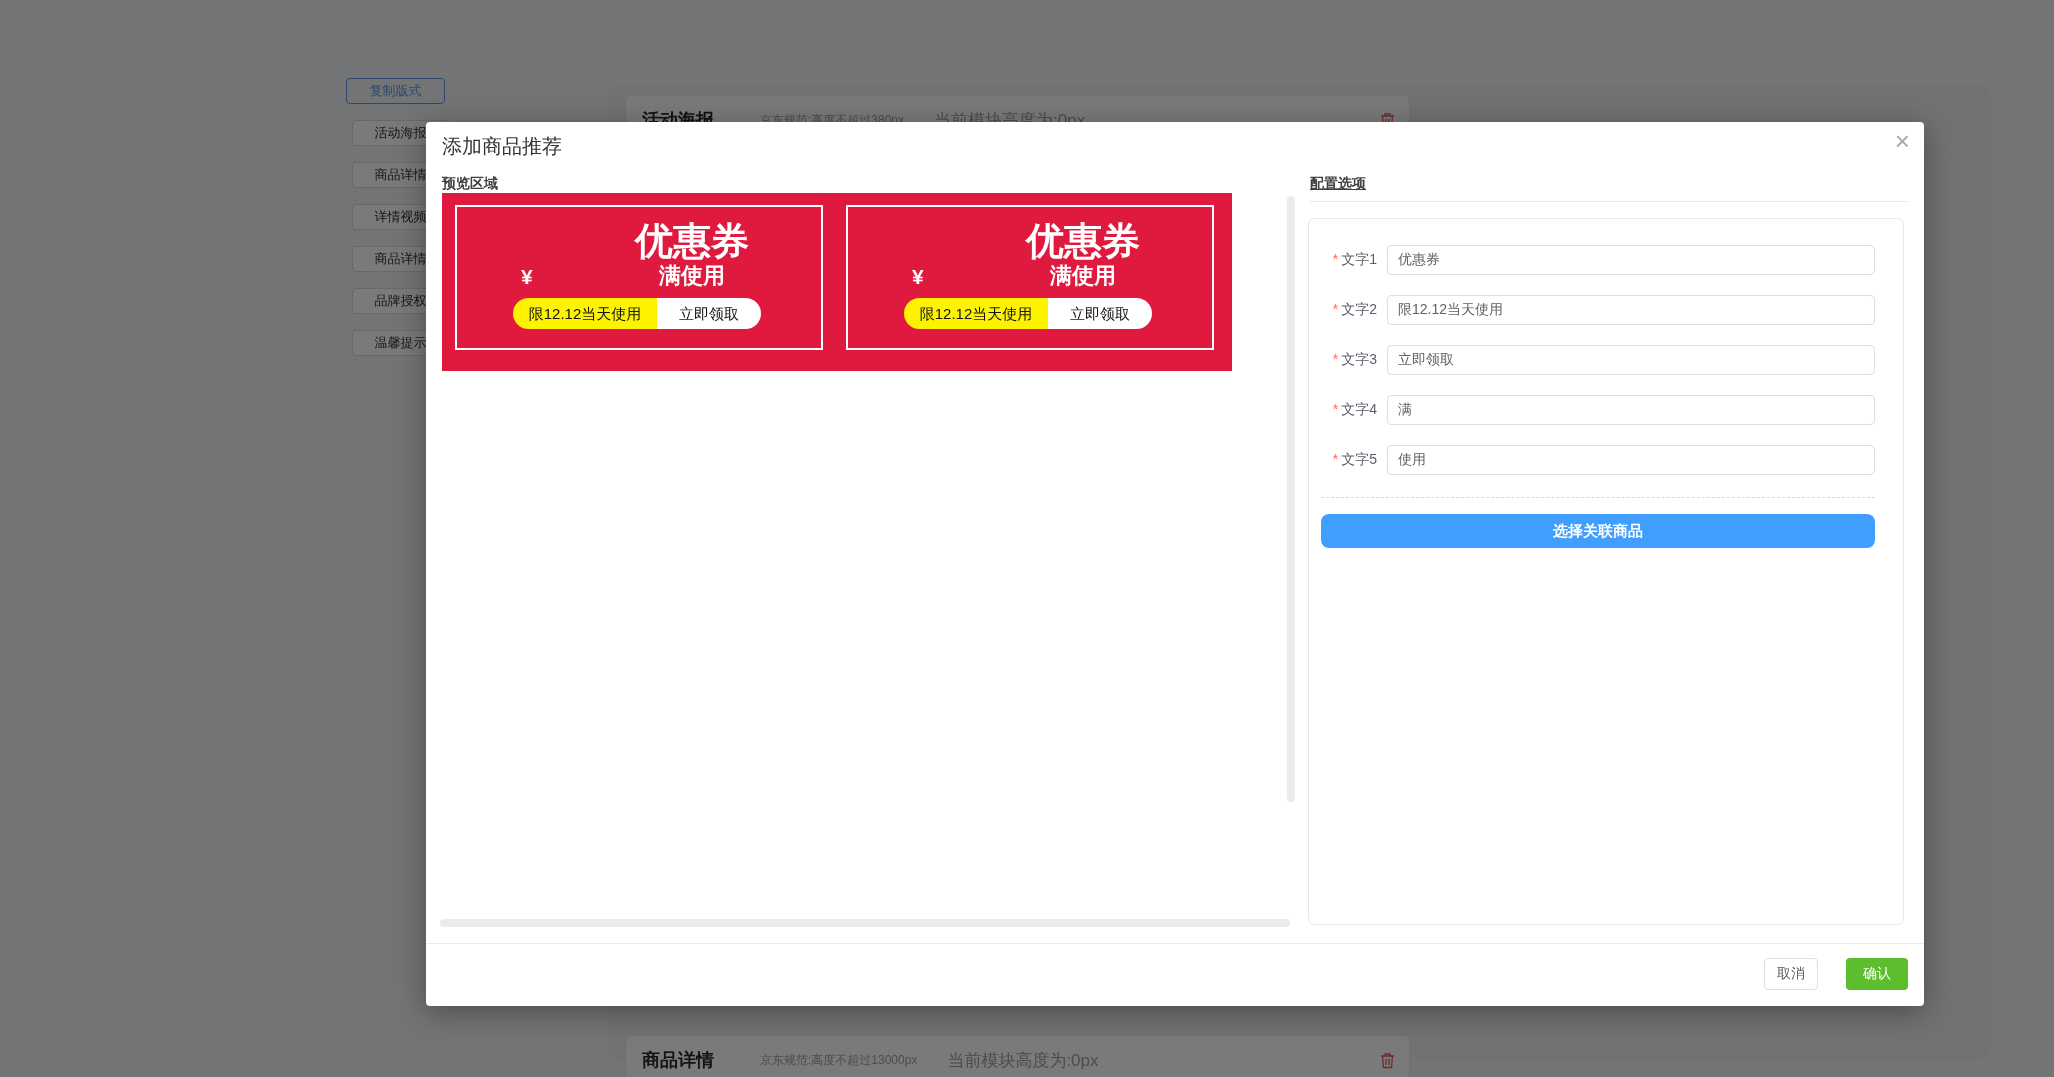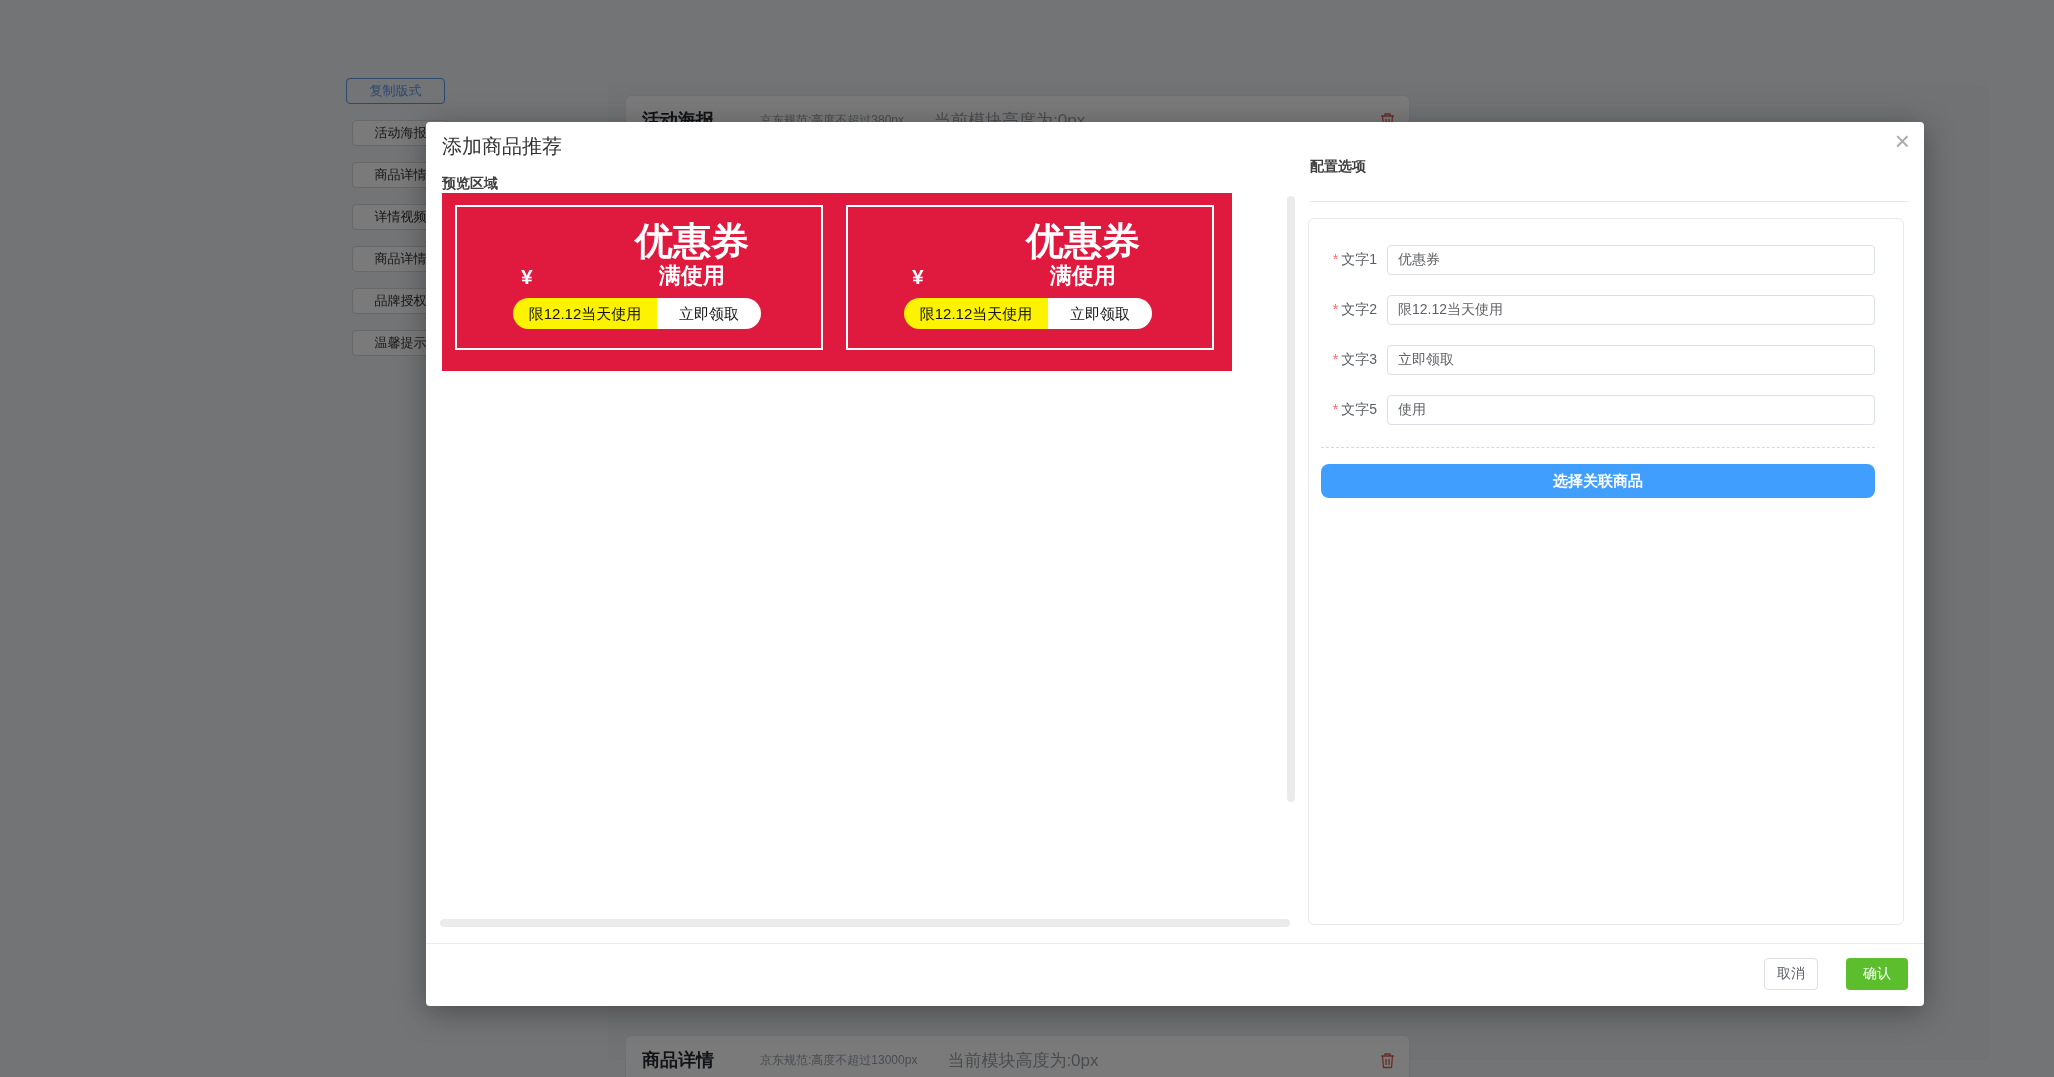--- a/index.html
+++ b/index.html
@@ -45,21 +45,21 @@
   .c-title { font-size:38px; font-weight:700; line-height:1.08; }
   .c-sub { font-size:22px; font-weight:700; line-height:1.1; margin-top:2px; }
   .pill { position:absolute; left:56px; top:91px; height:31px; display:flex;
     border-radius:16px; overflow:hidden; font-size:15px; }
   .pill-y { width:144px; line-height:31px; text-align:center; color:#151515; }
   .pill-w { width:104px; line-height:31px; text-align:center; color:#151515; background:#fff; }
   .h-thumb { position:absolute; left:14px; top:797px; width:850px; height:8px; background:#ebebeb; border-radius:4px; }
   .v-thumb { position:absolute; left:861px; top:74px; width:8px; height:606px; background:#ebebeb; border-radius:4px; }
 
   
-  .cfg-label { left:884px; top:36px; }
+  .cfg-label { left:884px; top:53px;text-decoration:underline; }
   .cfg-hr { position:absolute; left:884px; top:79px; width:598px; border-top:1px solid #e7e9ee; }
   .cfg-box { position:absolute; left:882px; top:96px; width:596px; height:707px;
     border:1px solid #e7e9ee; border-radius:6px; padding:26px 28px 0 12px; }
   .f-row { display:flex; align-items:center; height:30px; margin-bottom:20px; }
   .f-label { width:56px; text-align:right; margin-right:10px; font-size:14px; color:#5a5e66; white-space:nowrap; }
   .star { color:#f56c6c; margin-right:3px; }
   .f-input { flex:1; height:30px; border:1px solid #dcdfe6; border-radius:4px; padding:0 10px;
     font-size:14px; color:#606266; font-family:inherit; background:#fff; }
   .swatch { width:30px; height:30px; border:1px solid #dcdfe6; border-radius:4px;
     background:#fff; display:flex; align-items:center; justify-content:center; cursor:pointer; padding:0; }
@@ -161,20 +161,24 @@
       </div>
       <div class="f-row">
         <span class="f-label"><span class="star">*</span><span>文字2</span></span>
         <input class="f-input" type="text" value="限12.12当天使用" style="">
       </div>
       <div class="f-row">
         <span class="f-label"><span class="star">*</span><span>文字3</span></span>
         <input class="f-input" type="text" value="立即领取" style="">
       </div>
       <div class="f-row">
+        <span class="f-label"><span class="star">*</span><span>文字4</span></span>
+        <input class="f-input" type="text" value="满" style="">
+      </div>
+      <div class="f-row">
         <span class="f-label"><span class="star">*</span><span>文字5</span></span>
         <input class="f-input" type="text" value="使用" style="">
       </div>
       <div class="dash-hr"></div>
       <button class="btn-select">选择关联商品</button>
     </div>
 
     <div class="f-hr"></div>
     <button class="btn-cancel">取消</button>
     <button class="btn-confirm">确认</button>

